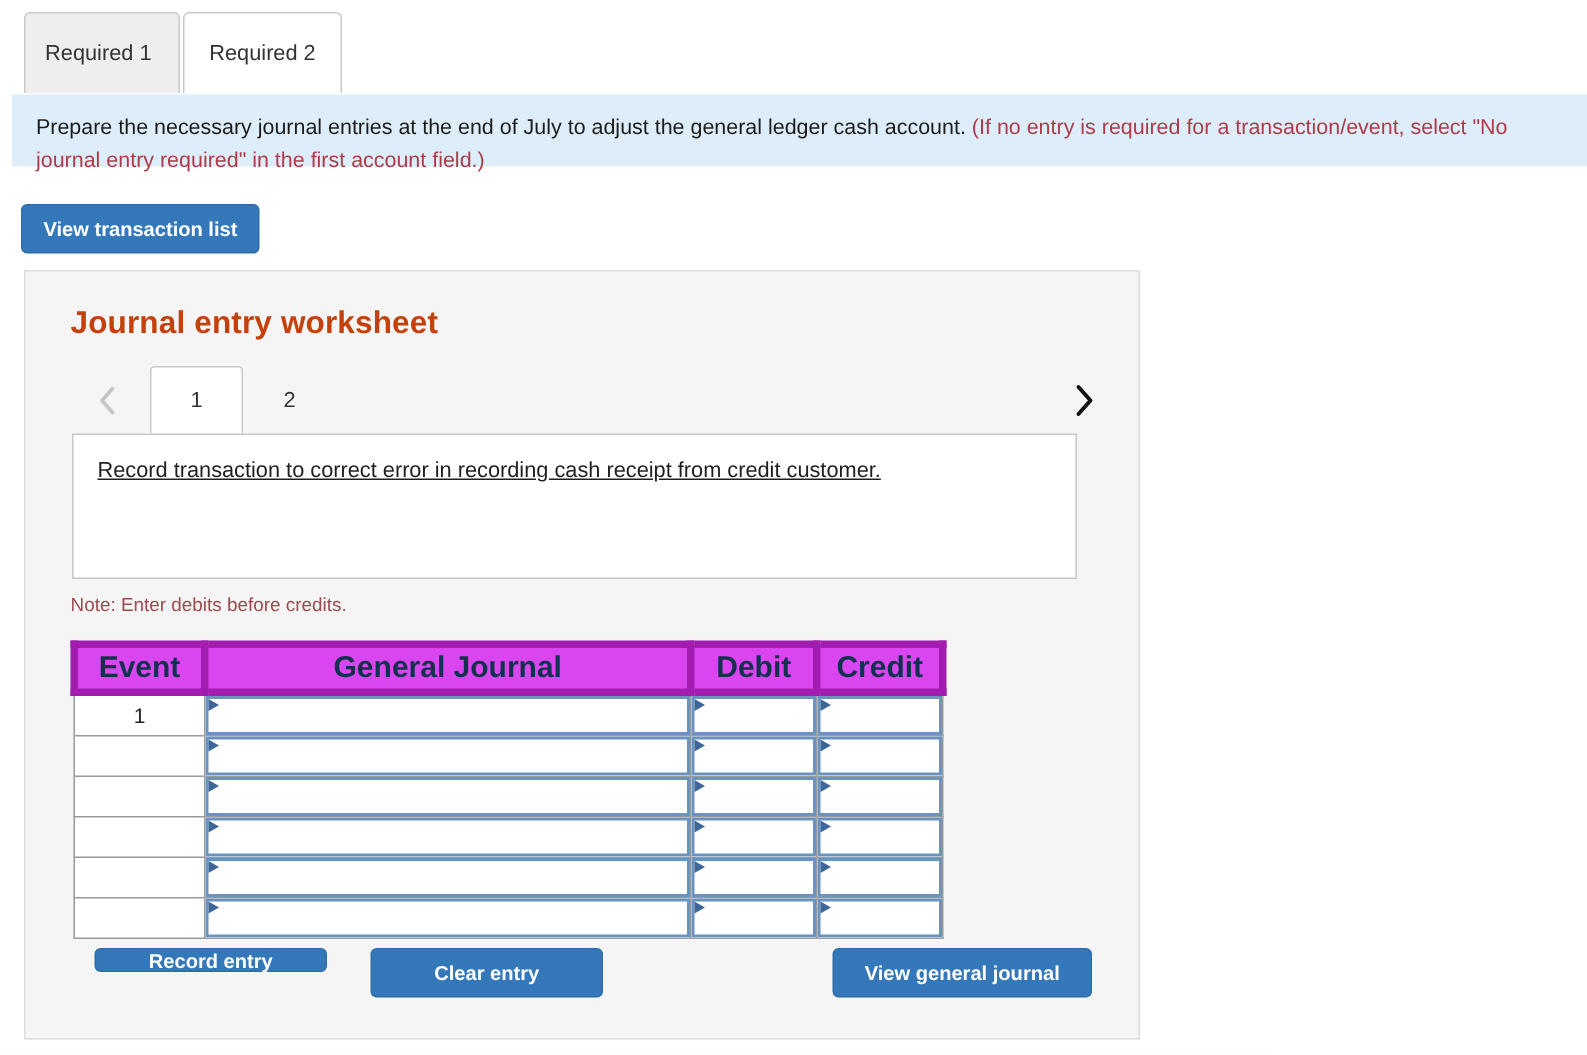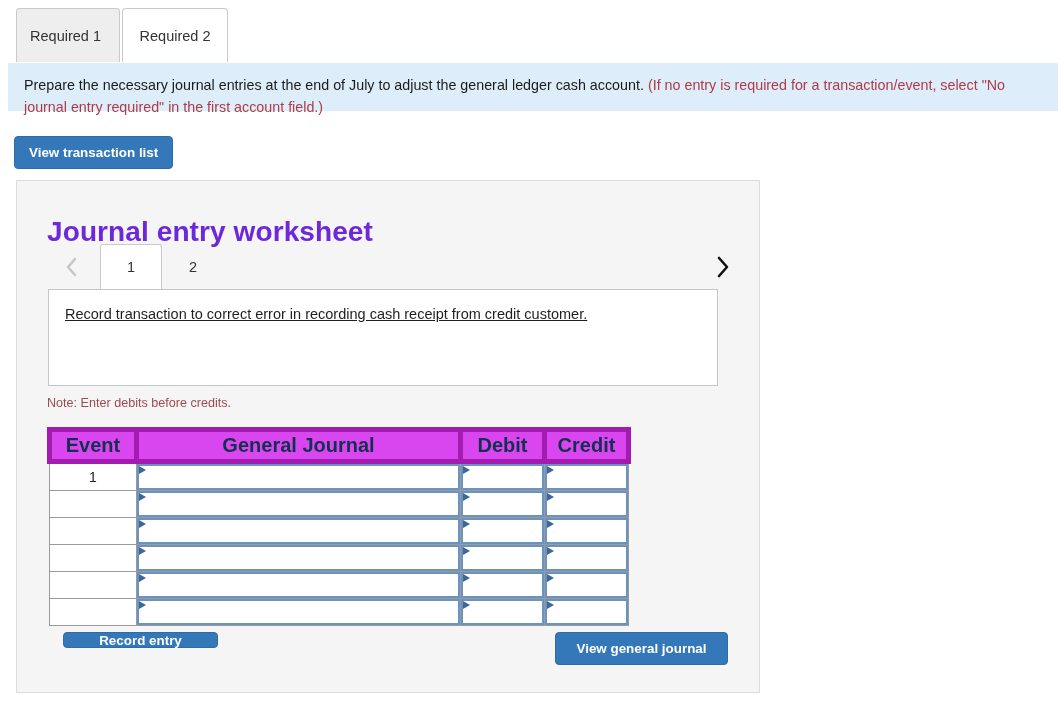--- a/index.html
+++ b/index.html
@@ -100,25 +100,24 @@
     width: 744px;
     height: 513px;
     box-sizing: border-box;
     background: #f5f5f5;
     border: 1px solid #dcdcdc;
   }
   .worksheet-title {
     position: absolute;
     left: 30px;
     top: 23px;
-    font-size: 28px;
+    font-size: 21px;
     font-weight: bold;
-    color: #6d28d9;
+    color: #c2410c;
     letter-spacing: .1px;
-    margin-top: 12px;
   }
 
   
   .pager {
     position: absolute;
     left: 30px;
     top: 63px;
     width: 690px;
     height: 45px;
   }
@@ -414,17 +413,20 @@
             <div class="cell-input"></div>
           </td>
         </tr>
       </tbody>
     </table>
   </div>
 
   <div class="btn btn-record-entry">
     <span>Record entry</span>
   </div>
+  <div class="btn btn-clear-entry">
+    <span>Clear entry</span>
+  </div>
   <div class="btn btn-view-general-journal">
     <span>View general journal</span>
   </div>
 
 </div>
 
 </body></html>

